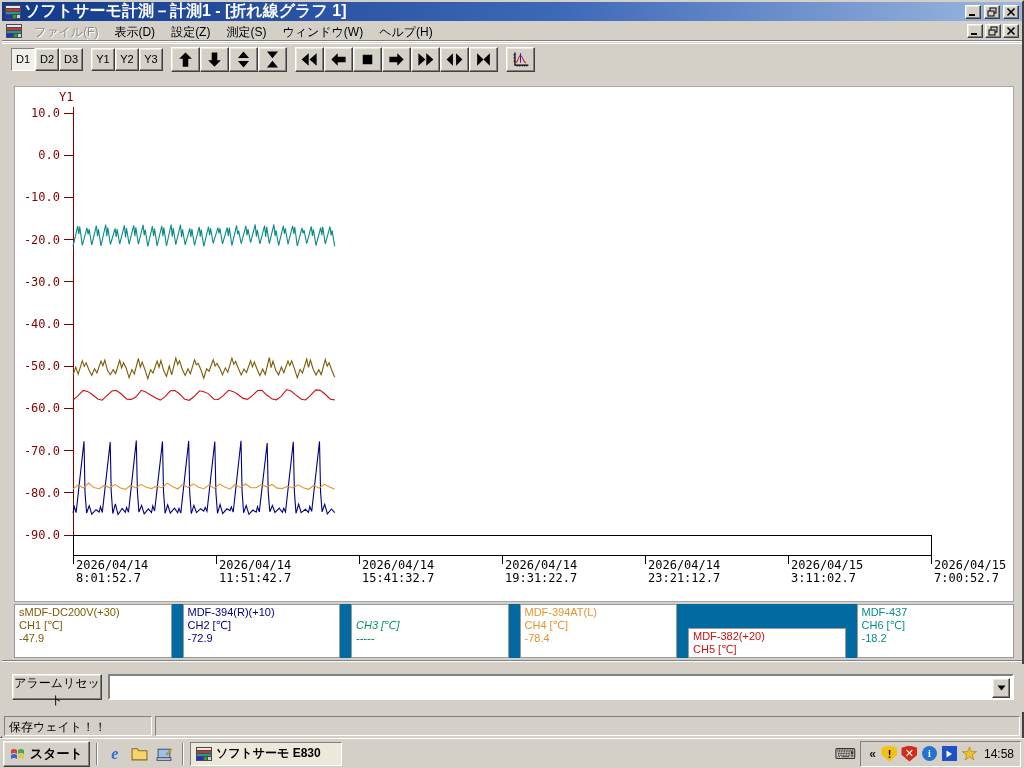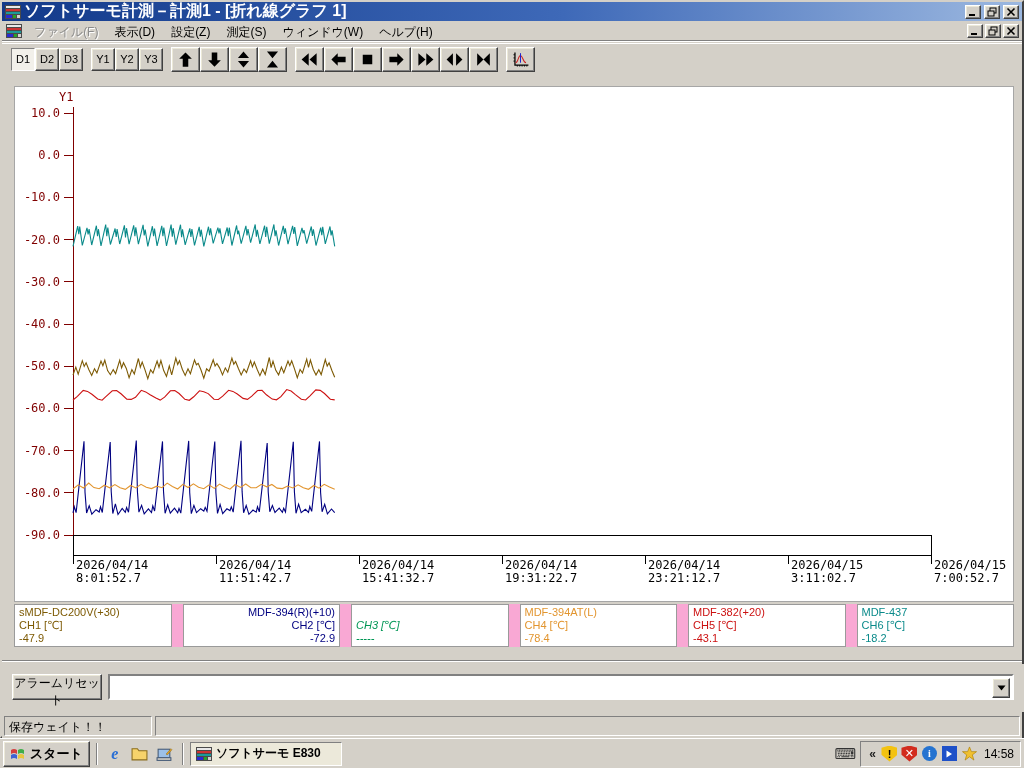--- a/index.html
+++ b/index.html
@@ -32,21 +32,21 @@
   .tb-btn{height:23px;min-width:24px;font-size:11px;color:#000;display:inline-flex;align-items:center;justify-content:center;cursor:default}
   .tb-btn.ic{width:29px;height:25px}
   .tb-btn svg{width:19px;height:19px}
   .tb-gap{width:8px}
 
   .graph-panel{position:absolute;left:12px;top:84px;width:1000px;height:516px;background:#ffffff;border:1px solid #a6a6a6}
   .graph-panel svg{position:absolute;inset:0}
   .ytick{font:12px "DejaVu Sans Mono",monospace;fill:#800000}
   .xtick{font:12px "DejaVu Sans Mono",monospace;fill:#000000}
 
-  .legend-row{position:absolute;left:12px;top:602px;width:1000px;height:43px;display:flex;gap:11px;background:#f9a8d4}
+  .legend-row{position:absolute;left:12px;top:602px;width:1000px;height:54px;display:flex;gap:11px;background:#0369a1}
   .legend-cell{flex:1;background:#ffffff;border:1px solid #9a9a9a;font:11px/13px "DejaVu Sans Mono",monospace;
                padding:1px 4px;overflow:hidden;white-space:nowrap;cursor:default}
   .lg-line{height:13px}
 
   .groove{position:absolute;left:0;right:0;height:2px;border-top:1px solid #808080;border-bottom:1px solid #ffffff}
 
   .alarm-row{position:absolute;left:2px;top:662px;width:1020px;height:48px;background:#d4d0c8}
   .alarm-btn{position:absolute;left:8px;top:10px;width:90px;height:26px;font-size:12px;cursor:default}
   .combo{position:absolute;left:104px;top:10px;width:906px;height:26px}
   .combo-input{position:absolute;inset:0;padding:2px 20px 2px 4px;font-size:12px;outline:none}
@@ -288,36 +288,36 @@
           <polyline points="58.0,402.0 63.2,397.8 68.5,401.0 73.7,396.0 78.9,400.6 84.2,401.7 89.4,398.2 94.6,400.8 99.9,397.6 105.1,400.8 110.3,402.4 115.6,398.5 120.8,400.9 126.0,397.3 131.3,400.2 136.5,401.6 141.7,399.2 147.0,400.7 152.2,396.1 157.4,399.4 162.7,402.0 167.9,397.4 173.1,400.5 178.4,396.8 183.6,400.3 188.8,401.7 194.1,397.9 199.3,401.4 204.5,397.1 209.8,400.0 215.0,402.2 220.2,397.5 225.5,400.4 230.7,397.0 235.9,400.7 241.2,400.7 246.4,397.3 251.7,399.8 256.9,397.5 262.1,401.1 267.4,401.6 272.6,399.1 277.8,401.0 283.1,397.8 288.3,400.8 293.5,402.3 298.8,398.5 304.0,401.2 309.2,397.3 314.5,400.1 319.7,402.3" fill="none" stroke="#e2952f" stroke-width="1.1"></polyline>
         </svg>
     </div>
 
     <div class="legend-row">
         <div class="legend-cell" style="color: rgb(125, 90, 4);">
           <div class="lg-line">sMDF-DC200V(+30)</div>
           <div class="lg-line">CH1 [℃]</div>
           <div class="lg-line">-47.9</div>
         </div>
-        <div class="legend-cell" style="color: rgb(0, 0, 128); text-align: right;">
+        <div class="legend-cell" style="color: rgb(0, 0, 128);">
           <div class="lg-line">MDF-394(R)(+10)</div>
           <div class="lg-line">CH2 [℃]</div>
           <div class="lg-line">-72.9</div>
         </div>
         <div class="legend-cell" style="color: rgb(0, 150, 85); font-style: italic;">
           <div class="lg-line"></div>
           <div class="lg-line">CH3 [℃]</div>
           <div class="lg-line">-----</div>
         </div>
         <div class="legend-cell" style="color: rgb(226, 149, 47);">
           <div class="lg-line">MDF-394AT(L)</div>
           <div class="lg-line">CH4 [℃]</div>
           <div class="lg-line">-78.4</div>
         </div>
-        <div class="legend-cell" style="color: rgb(204, 17, 17);">
+        <div class="legend-cell" style="color: rgb(204, 17, 17); margin-top: 24px;">
           <div class="lg-line">MDF-382(+20)</div>
           <div class="lg-line">CH5 [℃]</div>
           <div class="lg-line">-43.1</div>
         </div>
         <div class="legend-cell" style="color: rgb(10, 138, 138);">
           <div class="lg-line">MDF-437</div>
           <div class="lg-line">CH6 [℃]</div>
           <div class="lg-line">-18.2</div>
         </div>
       </div>

